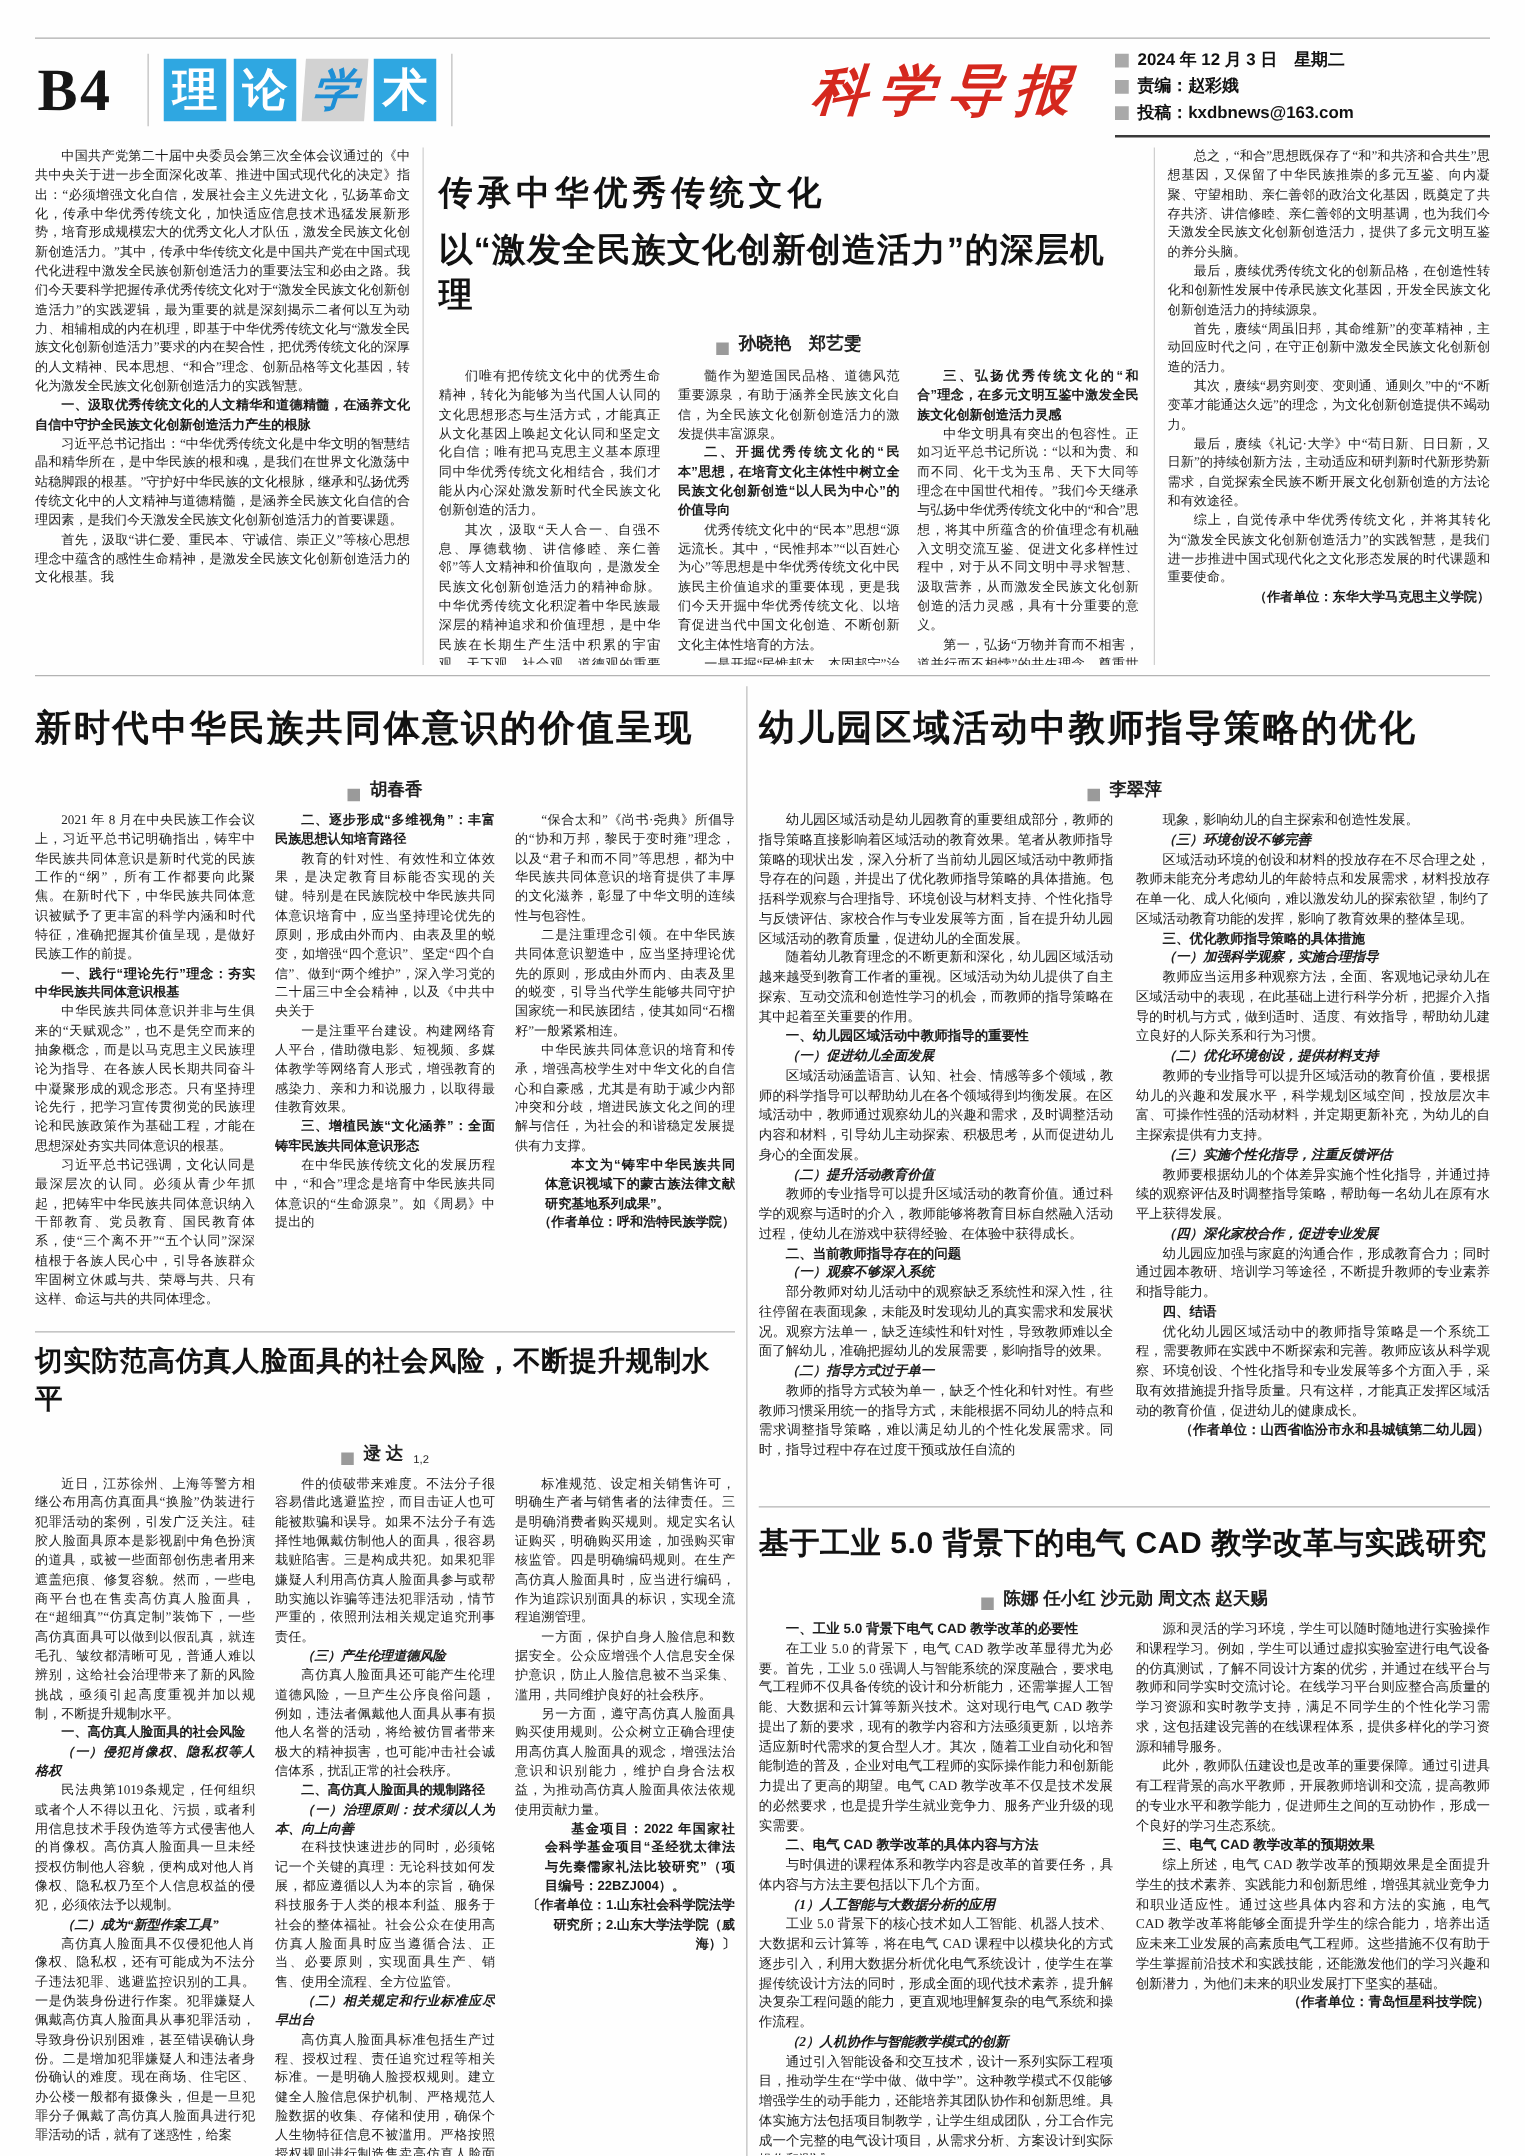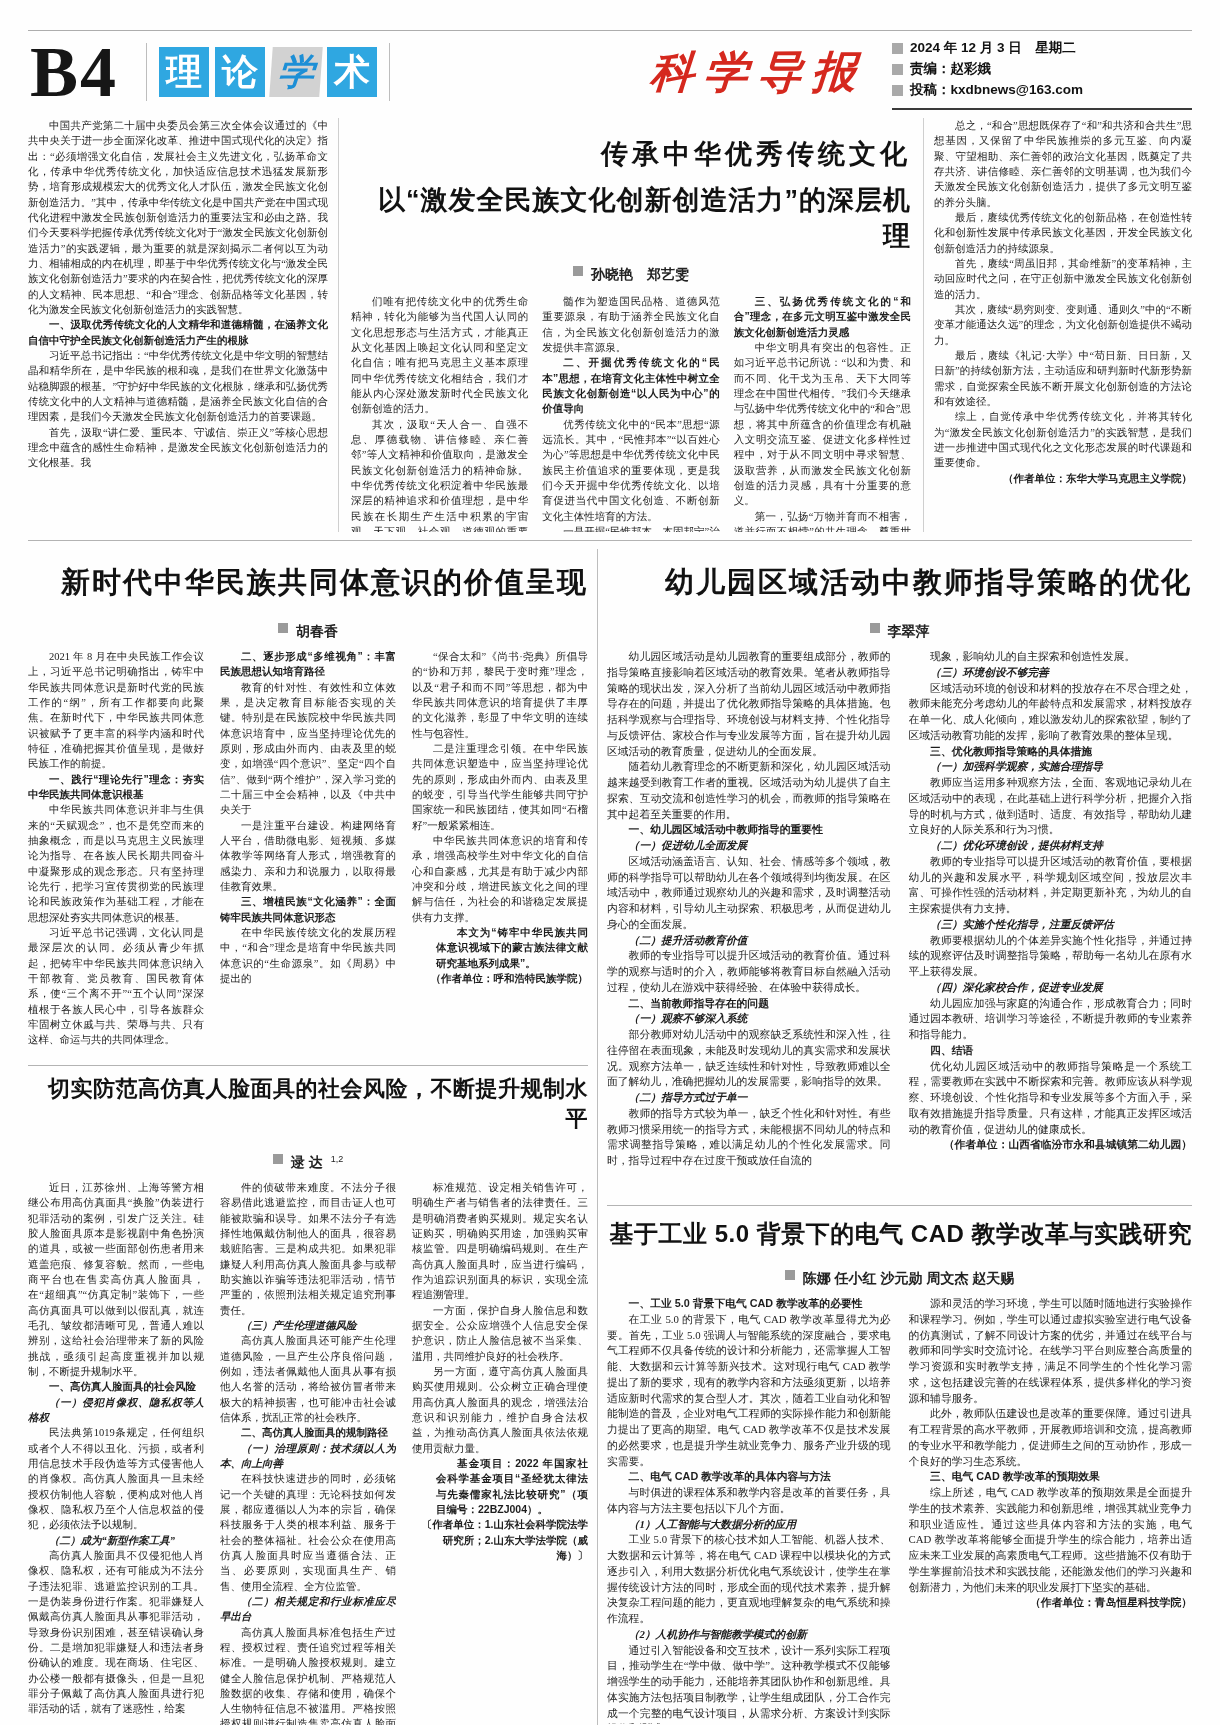--- a/index.html
+++ b/index.html
@@ -3,35 +3,35 @@
 <meta charset="utf-8">
 <style>
   * { margin:0; padding:0; box-sizing:border-box; }
   html,body { background:#ffffff; }
   body { font-family:"Liberation Serif","DejaVu Serif",serif; color:#1d1d1d; }
   .page { width:1220px; height:1725px; padding:8px 28px 10px; overflow:hidden; background:#fefefe; position:relative; }
   .top-rule { border-top:1px solid #adadad; margin-top:22px; }
 
   
   .masthead { display:flex; align-items:center; height:82px; }
-  .pageno { font-family:"Liberation Serif",serif; font-weight:700; font-size:72px; color:#161616; letter-spacing:2px; padding:0 16px 0 2px; }
+  .pageno { font-family:"Liberation Serif",serif; font-weight:700; font-size:48px; color:#161616; letter-spacing:2px; padding:0 16px 0 2px; }
   .mast-div { width:1px; height:58px; background:#bdbdbd; margin:0 12px; }
   .banner { display:flex; gap:6px; align-items:center; }
   .banner .bx { width:50px; height:50px; display:flex; align-items:center; justify-content:center; font-family:"Liberation Sans",sans-serif; font-weight:900; font-size:36px; }
   .bx-blue { background:#2fa7e1; color:#ffffff; }
   .bx-gray { background:#d2d2d2; color:#1d8fd6; font-style:italic; transform:skew(-4deg); font-size:44px; font-family:"DejaVu Serif",serif; }
   .mast-right { margin-left:auto; display:flex; align-items:center; gap:26px; }
   .paper-name { color:#d5281e; font-family:"DejaVu Serif",serif; font-weight:700; font-style:italic; font-size:44px; letter-spacing:10px; transform:skew(-4deg); white-space:nowrap; }
   .info-block { font-family:"Liberation Sans",sans-serif; font-size:13.5px; font-weight:700; color:#111; border-bottom:2px solid #3a3a3a; padding:2px 2px 6px 0; min-width:300px; }
   .info-block .line { display:flex; align-items:center; gap:7px; margin:3px 0; white-space:nowrap; }
   .sq { width:11px; height:11px; background:#a9a9a9; display:inline-block; flex:0 0 auto; }
 
   
-  .headline { font-family:"Liberation Sans","DejaVu Sans",sans-serif; font-weight:700; color:#121212; text-align:right; }
-  .byline { text-align:center; font-family:"Liberation Sans",sans-serif; font-weight:700; font-size:14px; color:#222; display:flex; align-items:flex-start; justify-content:center; gap:8px; }
+  .headline { font-family:"Liberation Sans","DejaVu Sans",sans-serif; font-weight:700; color:#121212; text-align:left; }
+  .byline { text-align:center; font-family:"Liberation Sans",sans-serif; font-weight:700; font-size:14px; color:#222; display:flex; align-items:flex-end; justify-content:center; gap:8px; }
   .byline .sq { width:10px; height:10px; background:#9a9a9a; }
   .byline sup { font-size:9px; font-weight:400; }
   .cols { display:flex; }
   .tcol { overflow:hidden; text-align:justify; }
   .para { font-size:10.5px; line-height:1.46; text-indent:2em; margin:0; }
   .t-h { font-family:"Liberation Sans",sans-serif; font-weight:700; }
   .t-k { font-weight:700; font-style:italic; }
   .t-a { font-weight:700; text-align:right; text-indent:0; font-family:"Liberation Sans",sans-serif; }
   .t-f { font-weight:700; font-family:"Liberation Sans",sans-serif;margin-left:24px; }
 

